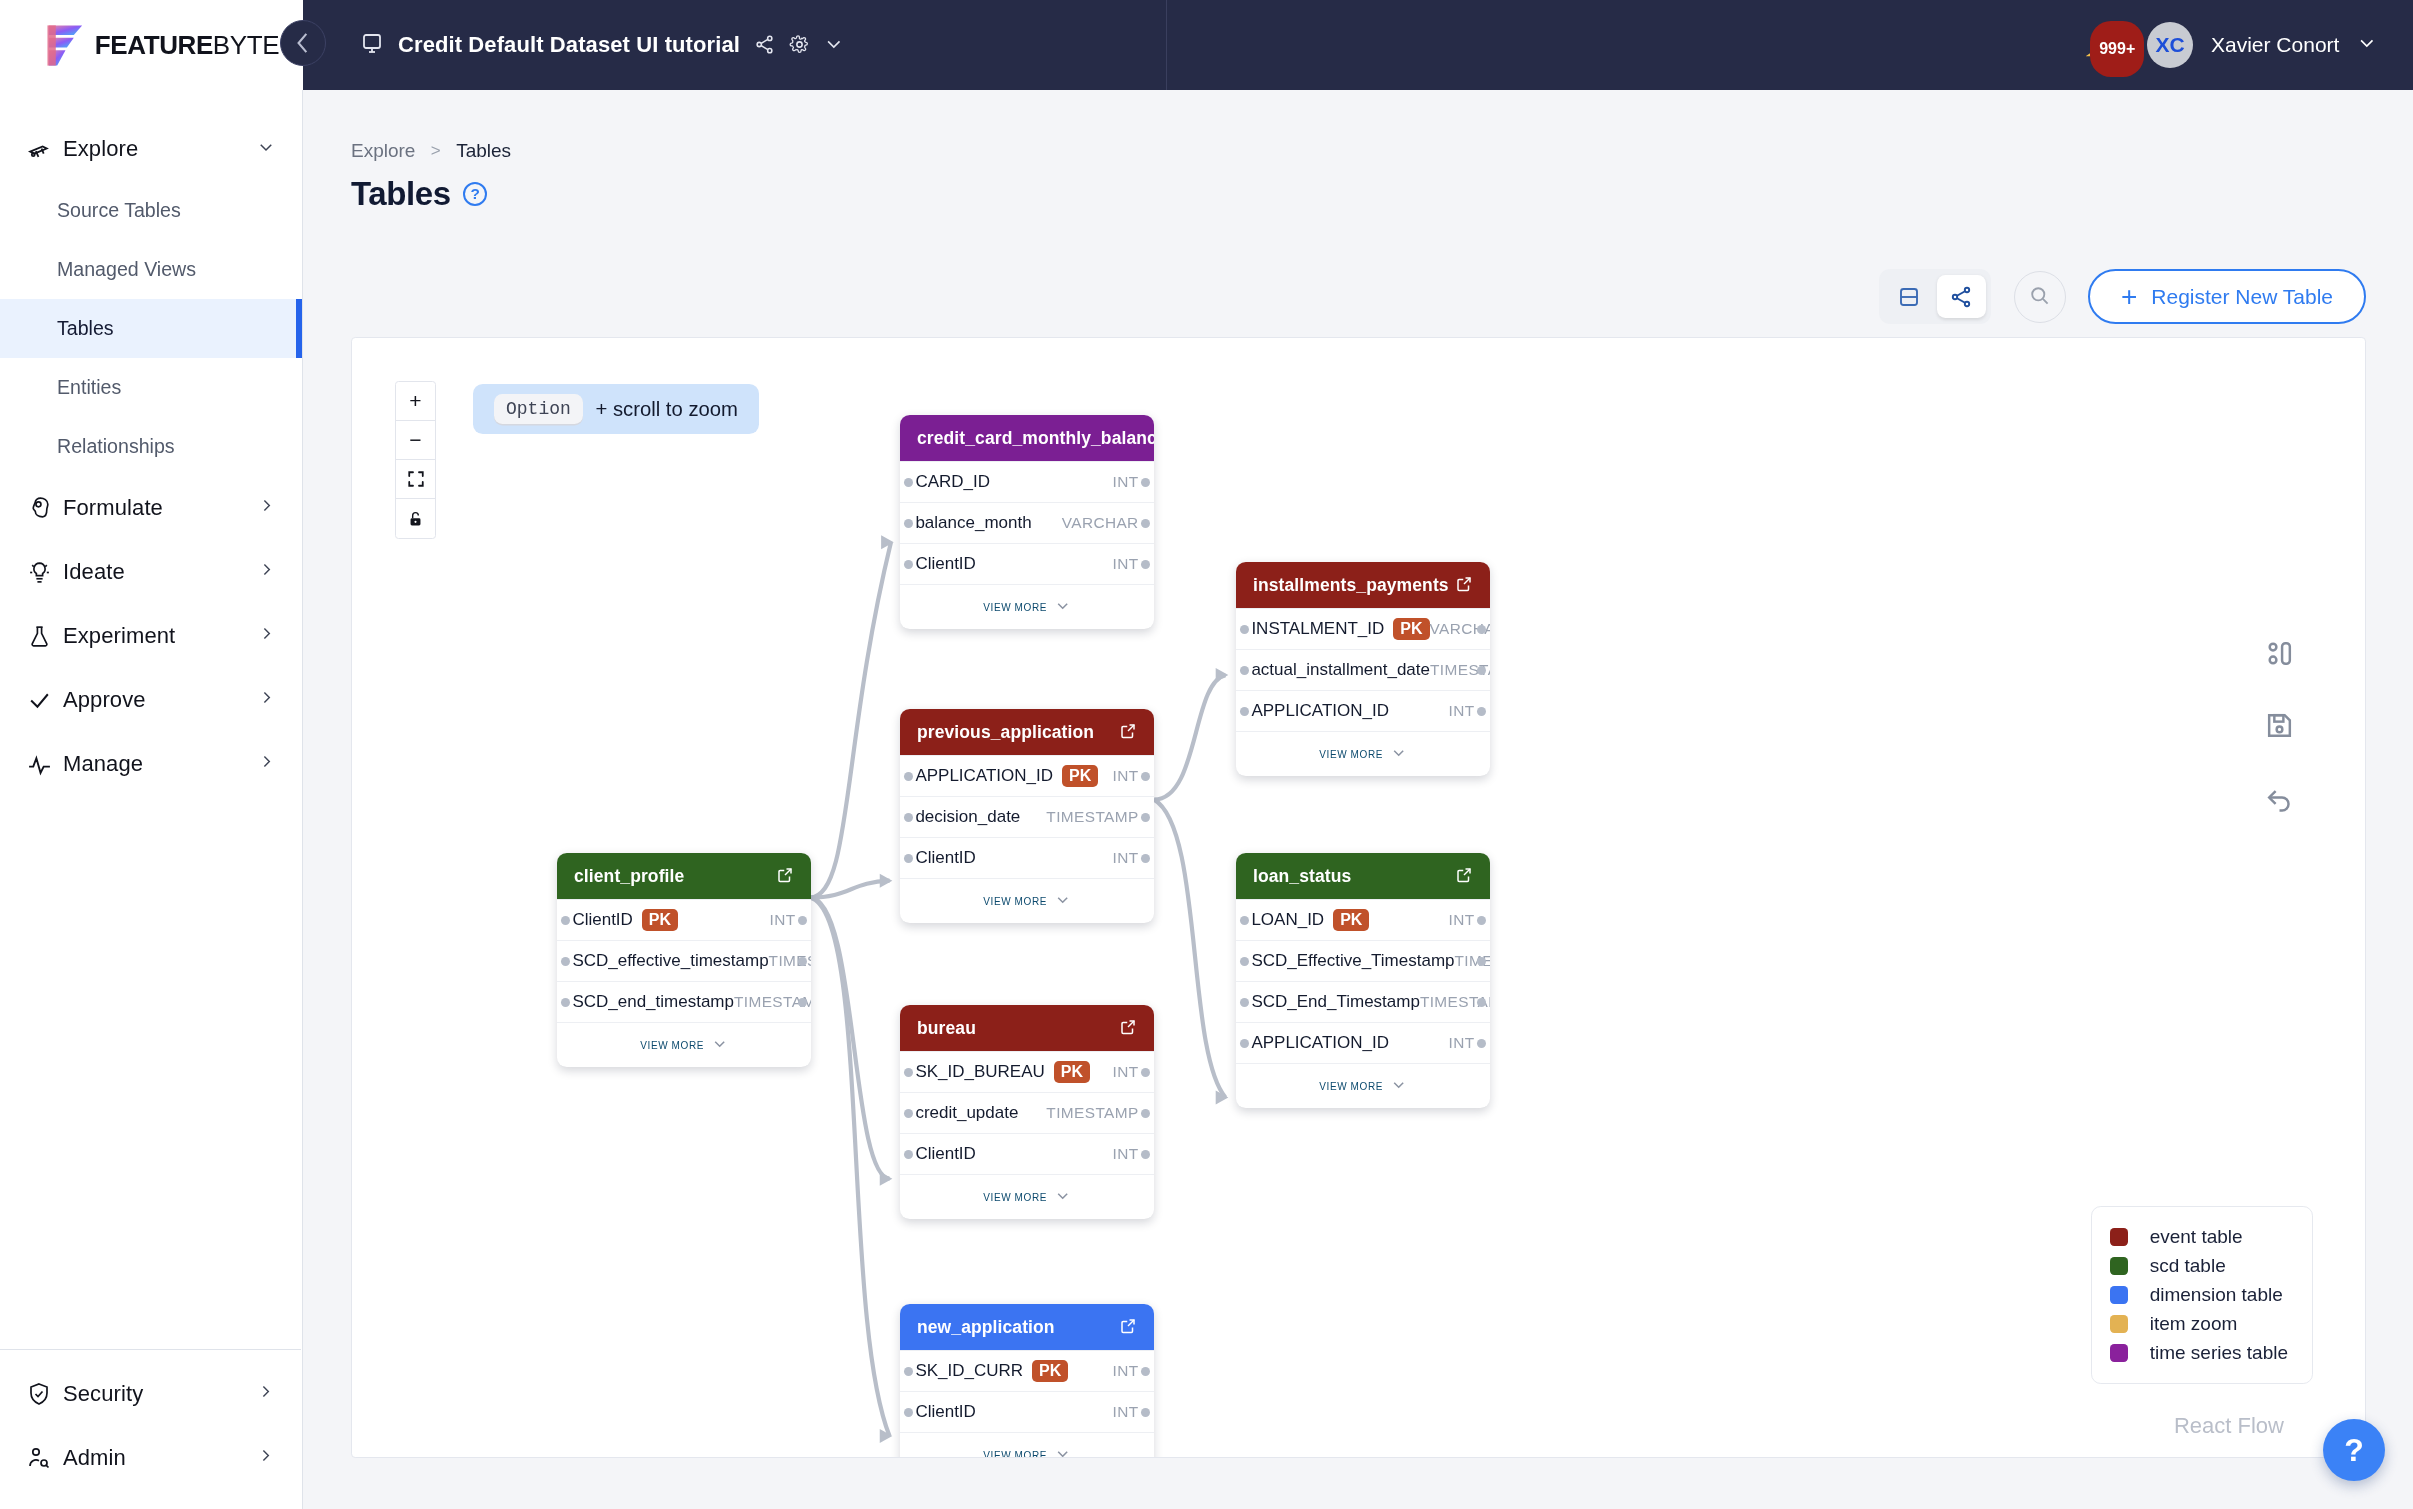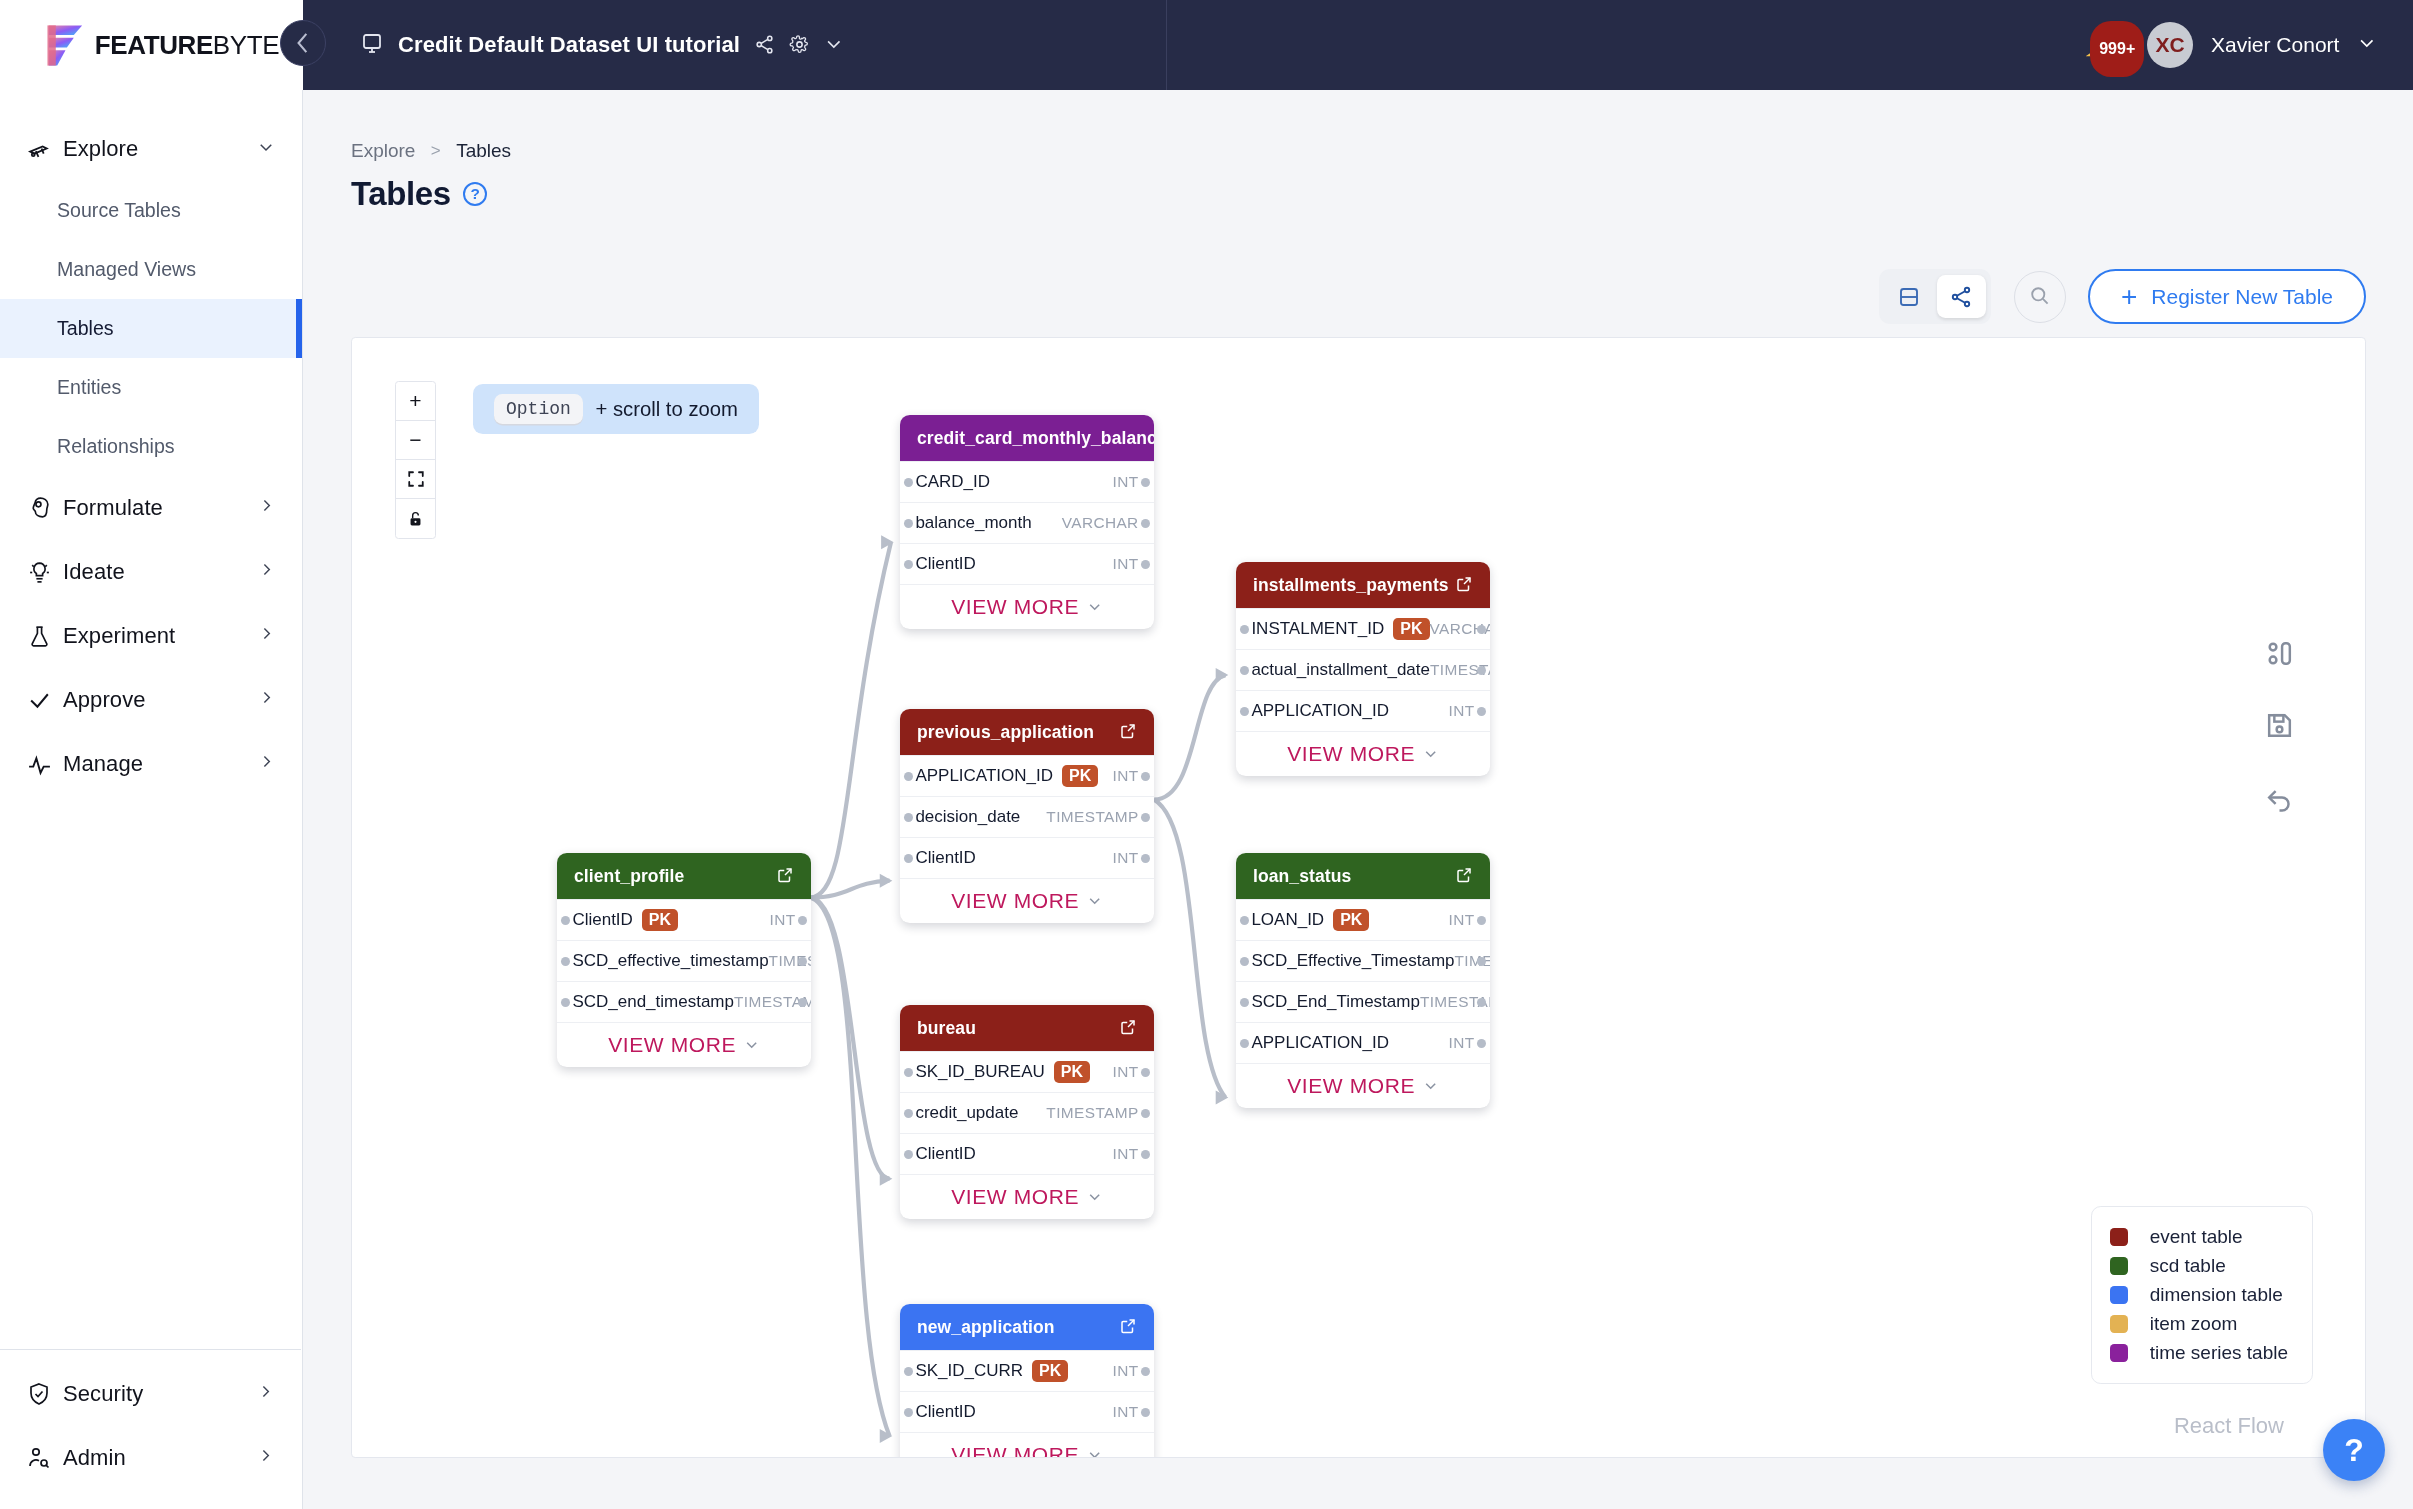--- a/index.html
+++ b/index.html
@@ -18,21 +18,21 @@
   #collapse-btn { position:absolute; left:-23px; top:20.3px; width:46px; height:46px; border-radius:50%;
     background:#262b47; border:1.4px solid #3c4164; display:flex; align-items:center; justify-content:center; color:#b9bdd0; font-size:21px; }
   #proj { display:flex; align-items:center; gap:14px; margin-left:57px; }
   #proj .title { color:#fff; font-size:22px; font-weight:700; letter-spacing:0.1px; }
   #proj .ic { color:#e3e5ef; }
   #topbar-sep { position:absolute; left:863px; top:0; width:1.4px; height:90px; background:#3a3f5e; }
   #user-zone { position:absolute; right:36px; top:0; height:90px; display:flex; align-items:center; gap:18px; }
   #bell-wrap { position:relative; width:43px; height:43px; }
   #bell-badge { position:absolute; top:-2.8px; left:4.2px; background:#9f1d18; color:#fff; font-size:16px;
     font-weight:700; border-radius:21px; padding:19px 9px; z-index:2; }
-  #avatar { width:46px; height:46px; border-radius:50%; background:#c8cbd2; color:#7f1d1d;
+  #avatar { width:46px; height:46px; border-radius:50%; background:#c8cbd2; color:#1d4ed8;
     display:flex; align-items:center; justify-content:center; font-size:21px; font-weight:700; }
   #uname { color:#fff; font-size:21px; }
   #ucaret { color:#fff; font-size:18px; }
   
   #sidebar { position:absolute; top:90px; left:0; width:303px; height:1420px;
     background:#fff; border-right:1.4px solid #dfe3ea; }
   .nav-group { display:flex; align-items:center; height:64px; padding:0 27px 0 27px; cursor:pointer; }
   .nav-group .gi { width:36px; display:flex; align-items:center; color:#11131c; }
   .nav-group .gl { flex:1; font-size:22px; color:#11131c; font-weight:400; letter-spacing:0.1px; }
   .nav-group .gc { color:#3d4354; font-size:17px; }
@@ -81,21 +81,21 @@
   .node .hd .lk { color:#fff; }
   .row { height:41px; display:flex; align-items:center; padding:0 15.4px;
     border-top:1.4px solid #edeff3; position:relative; }
   .row .cn { font-size:17px; color:#141b2e; }
   .row .pk { background:#c0512a; color:#fff; font-size:16px; font-weight:700;
     border-radius:4.9px; padding:2.1px 7px; margin-left:9px; }
   .row .ty { margin-left:auto; font-size:15.4px; color:#9aa2b0; letter-spacing:0.4px; }
   .dotL, .dotR { position:absolute; width:9px; height:9px; border-radius:50%; background:#b5bcc8; top:50%; margin-top:-4.2px; }
   .dotL { left:4.2px; } .dotR { right:4.2px; }
   .vm { height:45px; border-top:1.4px solid #edeff3; display:flex; align-items:center;
-    justify-content:center; gap:8.4px; font-size:21px; color:#be185d; letter-spacing:0.6px; }
+    justify-content:center; gap:8.4px; font-size:10px; color:#0c4a6e; letter-spacing:0.6px; }
   
   #legend { position:absolute; right:52px; bottom:73px; background:#fff; border:1.4px solid #e6e9ef;
     border-radius:9.8px; padding:15.4px 24px 15.4px 18px; z-index:5; }
   .lgi { display:flex; align-items:center; gap:22px; height:29px; }
   .sw { width:18px; height:18px; border-radius:4.2px; }
   .lgl { font-size:19px; color:#1a2138; }
   #rfcredit { position:absolute; right:81px; bottom:18px; font-size:22px; color:#b9bec9; }
   #helpfab { position:absolute; right:29px; bottom:29px; width:62px; height:62px; border-radius:50%;
     background:#3b82f6; color:#fff; font-size:32px; font-weight:700;
     display:flex; align-items:center; justify-content:center; box-shadow:0 4.9px 12.6px rgba(30,60,120,.30); z-index:9; }

